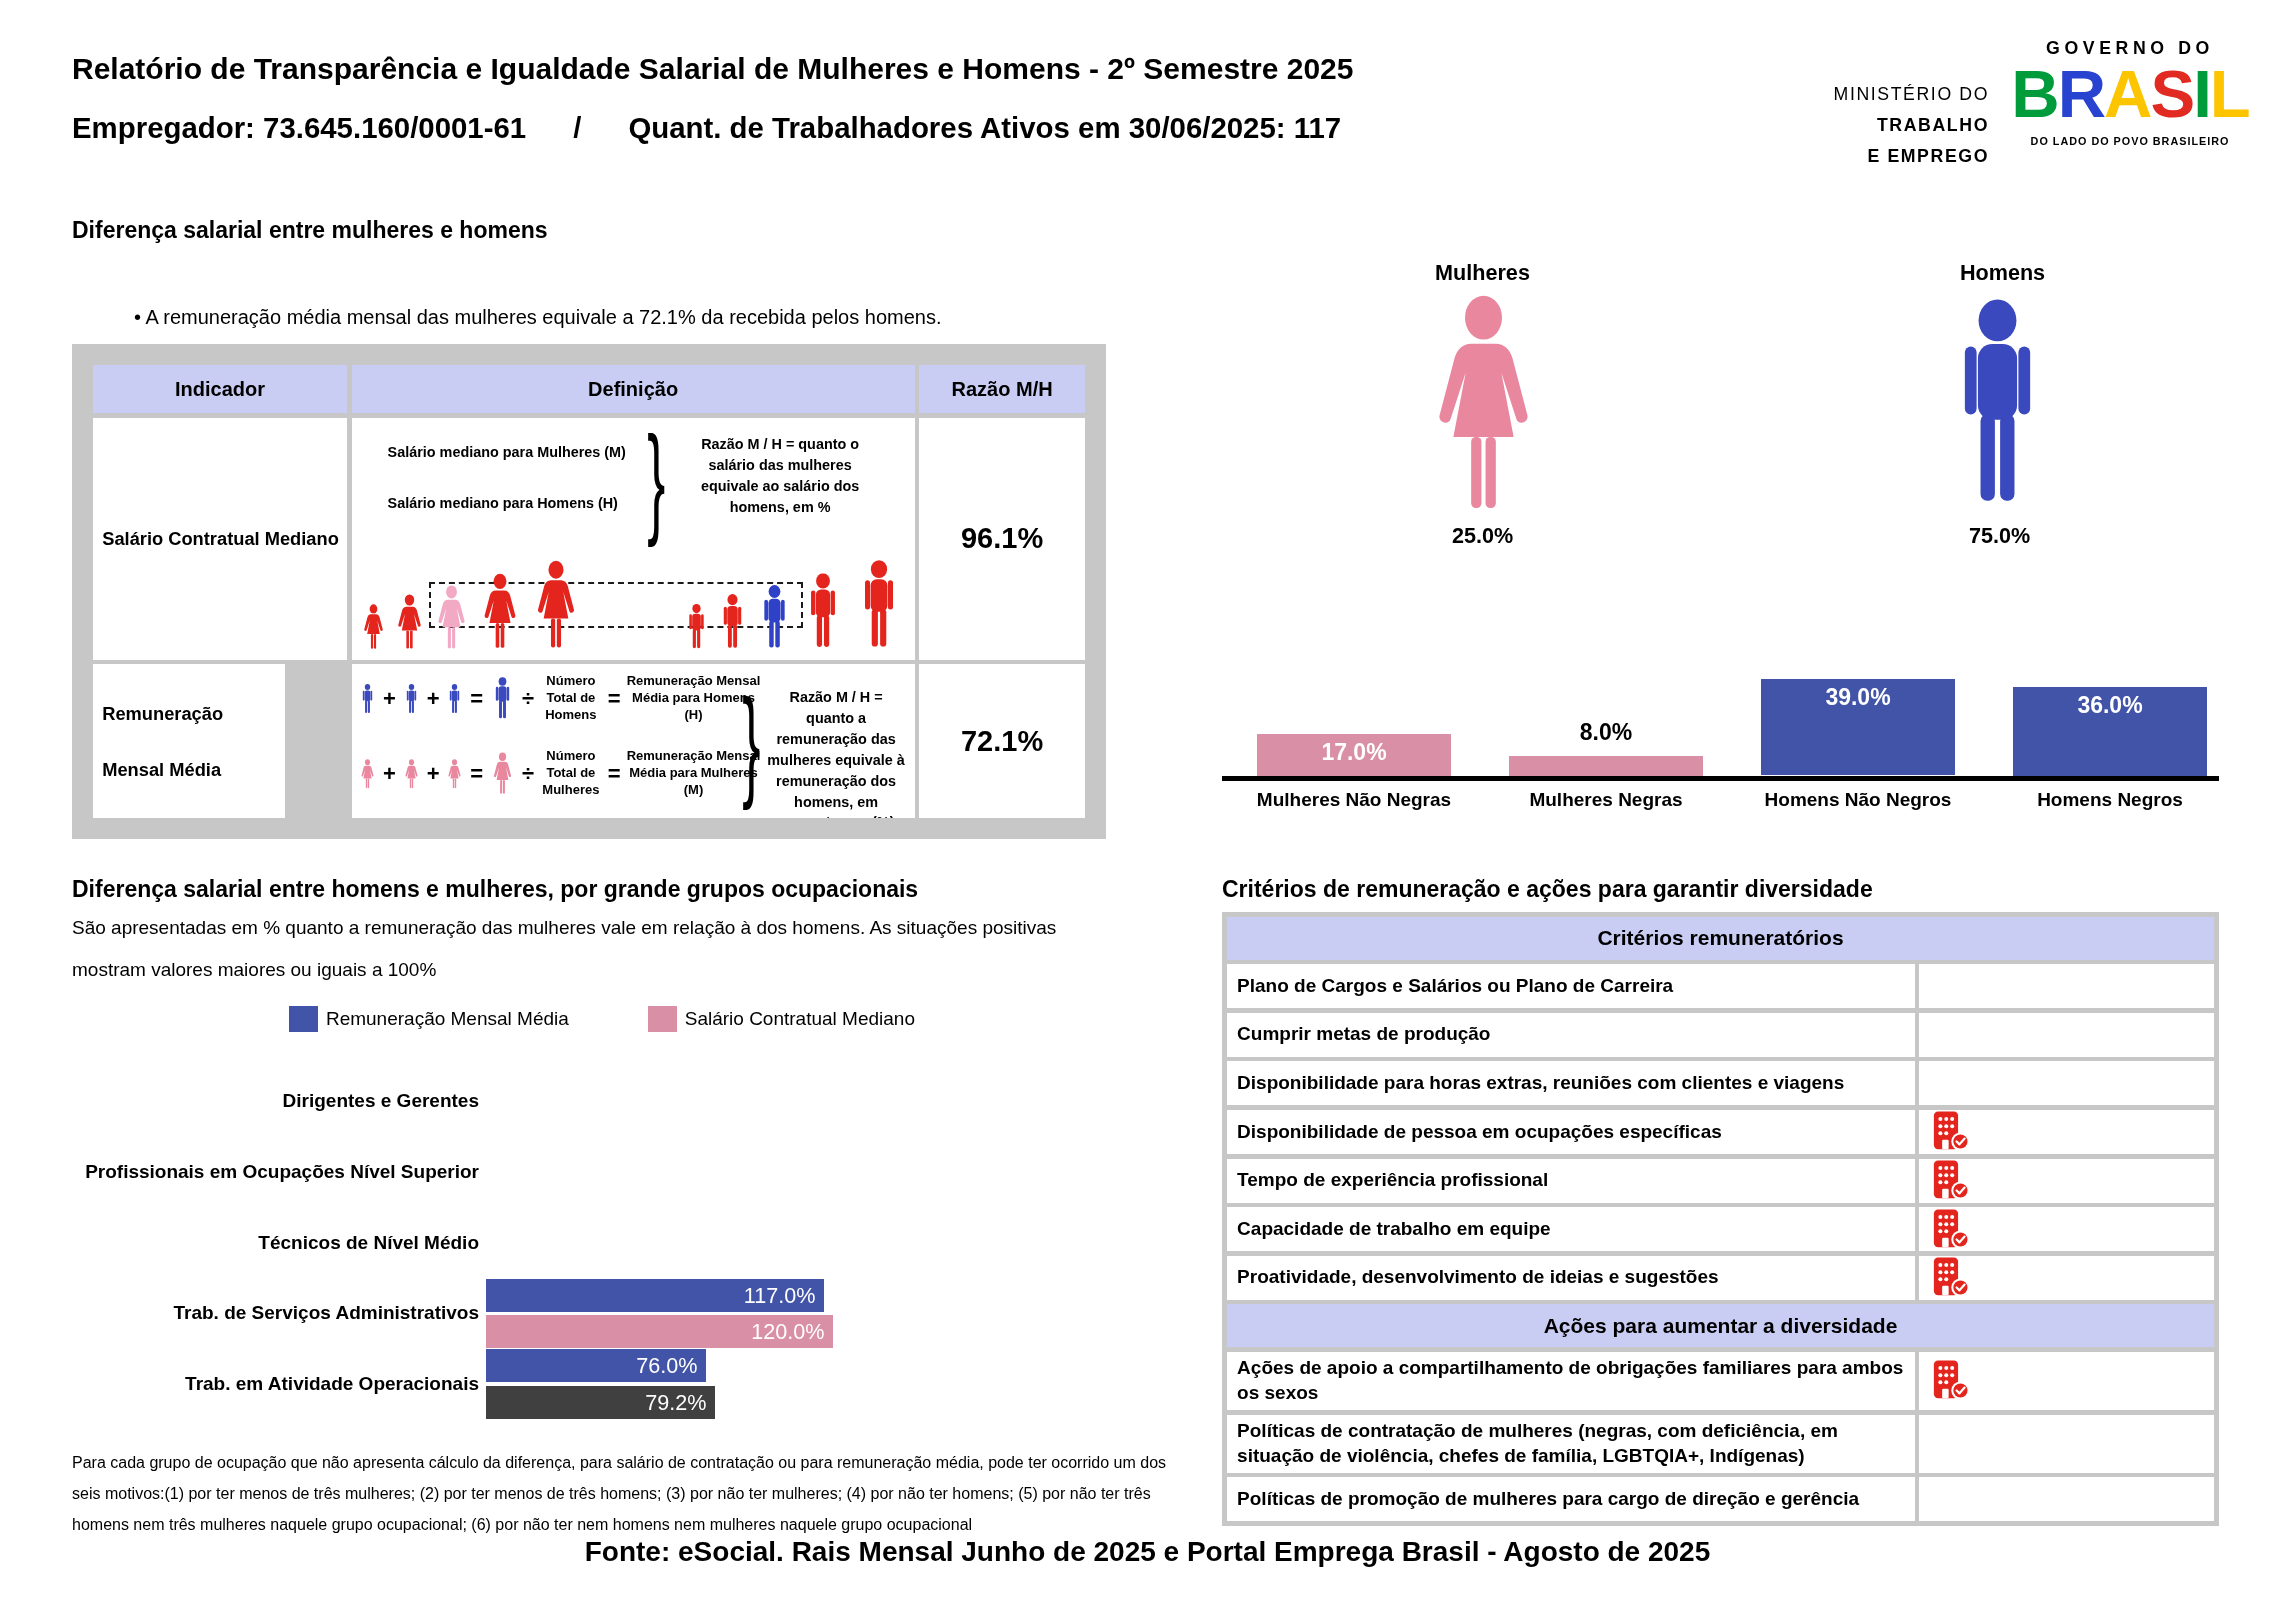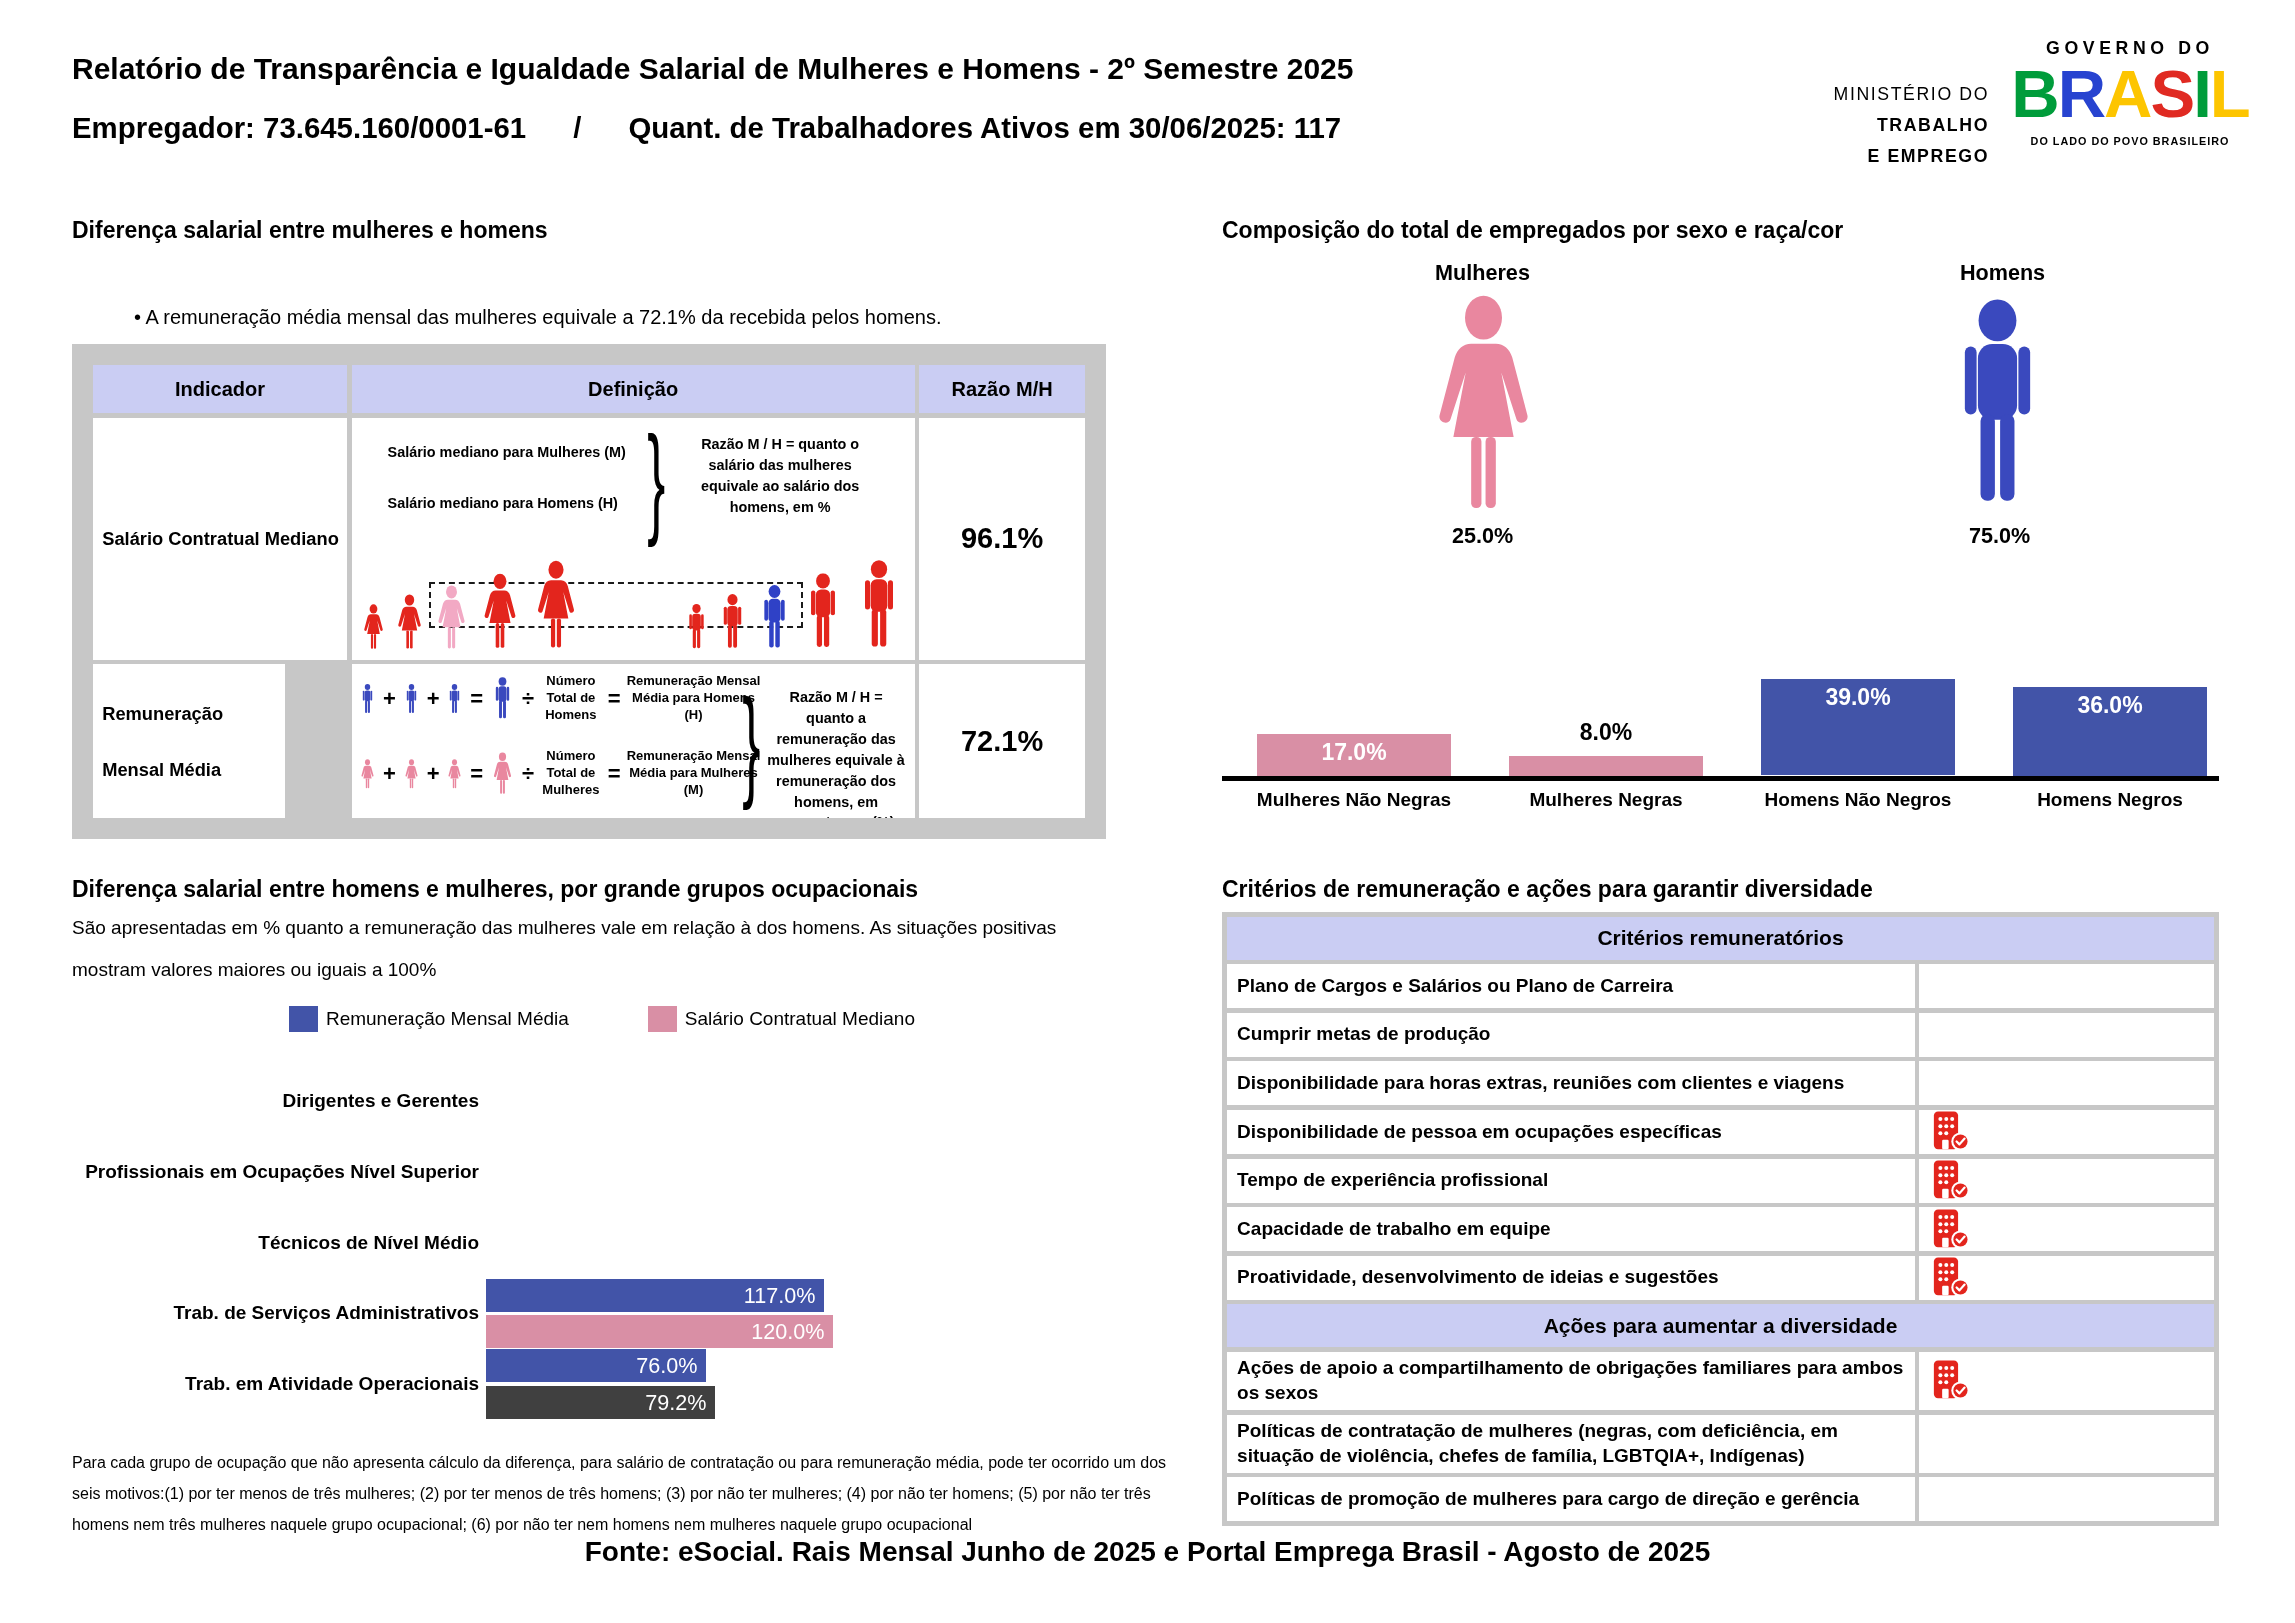--- a/index.html
+++ b/index.html
@@ -232,21 +232,20 @@
         <span class="eq-count">Número Total de Mulheres</span>
         <span class="op">=</span>
         <span class="eq-res">Remuneração Mensal Média para Mulheres (M)</span>
       </div>
       <div class="brace" style="left:383px;top:23px">}</div>
       <div class="diag-expl" style="left:412px;top:23px;width:145px">Razão M / H = quanto a remuneração das mulheres equivale à remuneração dos homens, em porcentagem (%)</div>
     </div>
     <div class="cell ratio-cell">72.1%</div>
   </div>
 
-  <div class="abs sec-title" style="left:1222px;top:217px">Composição do total de empregados por sexo e raça/cor</div>
   <div class="abs comp-label" style="left:1407px;top:260px">Mulheres</div>
   <div class="abs comp-label" style="left:1927px;top:260px">Homens</div>
   <svg class="abs c-eqpink" style="left:1415px;top:293px" width="137" height="222" viewBox="0 0 210 340">
       <use href="#sym-female"></use>
     </svg>
   <svg class="abs c-eqblue" style="left:1932px;top:293px" width="131" height="222" viewBox="0 0 200 340">
       <use href="#sym-male"></use>
     </svg>
   <div class="abs comp-pct" style="left:1407px;top:523px">25.0%</div>
   <div class="abs comp-pct" style="left:1924px;top:523px">75.0%</div>

